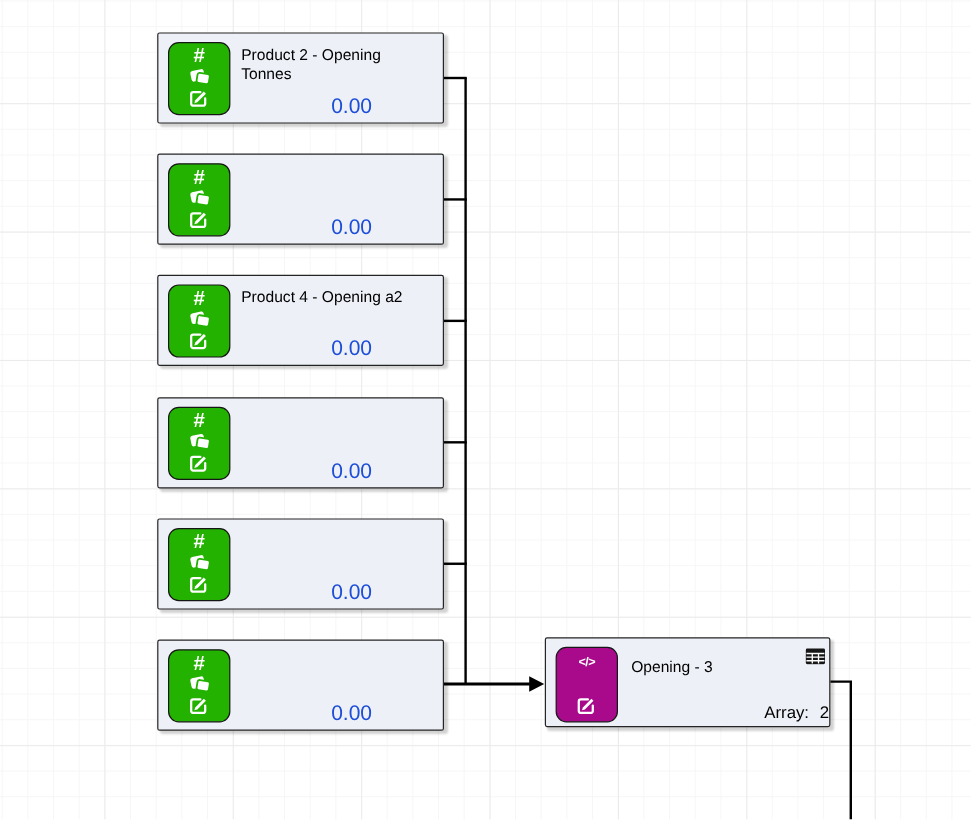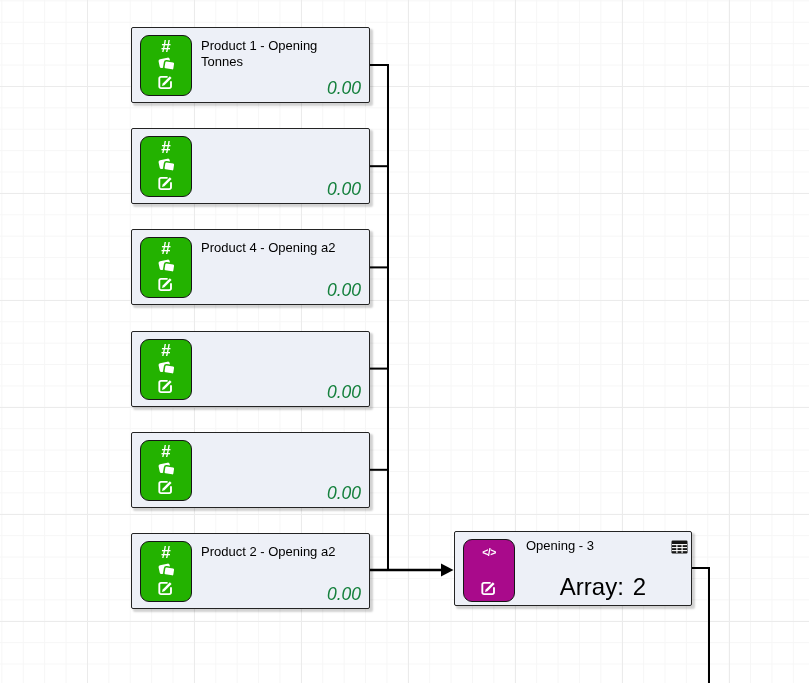--- a/index.html
+++ b/index.html
@@ -42,26 +42,26 @@
   }
   #result-node .icon-block{height:63px;}
   .glyph-hash{color:#fff;font-weight:bold;font-size:17px;line-height:15px;}
   .glyph-code{color:#fff;font-weight:bold;font-size:10.5px;letter-spacing:-0.5px;line-height:13px;margin-top:3px;}
   .gtitle{
     position:absolute;left:69px;top:10px;width:158px;
     font-size:13px;line-height:16px;color:#000;
   }
   .gvalue{
     position:absolute;left:93px;right:8px;bottom:3px;
-    text-align:right;font-size:17.5px;color:#15803d;font-style:italic;
-  }
-  #result-title{position:absolute;left:71px;top:6px;font-size:13px;color:#000;}
+    text-align:center;font-size:17.5px;color:#1d4ed8;
+  }
+  #result-title{position:absolute;left:71px;top:16px;font-size:13px;color:#000;}
   #result-value{
     position:absolute;left:60px;right:0;bottom:4px;
-    text-align:center;font-size:24px;color:#000;
+    text-align:right;font-size:14px;color:#000;
   }
   #result-value .vprefix{margin-right:9px;}
   .corner-icon{position:absolute;top:8px;right:3px;width:17px;height:14px;}
 </style>
 </head>
 <body>
 
 <div id="canvas">
 
   <svg id="edge-layer" width="809" height="683" viewBox="0 0 809 683">
@@ -86,21 +86,21 @@
           <g fill="#fff">
             <rect x="2" y="2.5" width="12" height="9.5" rx="2" transform="rotate(-12 8 7)"></rect>
             <rect x="7.5" y="5.5" width="11" height="9" rx="2" transform="rotate(9 13 10)" style="stroke:var(--accent,#23b200);stroke-width:1.6"></rect>
           </g>
         </svg>
         <svg width="18" height="16" viewBox="0 0 19 17">
           <path d="M10.5 3 H4.2 a1.8 1.8 0 0 0 -1.8 1.8 V13.2 a1.8 1.8 0 0 0 1.8 1.8 H13 a1.8 1.8 0 0 0 1.8 -1.8 V8.5" fill="none" stroke="#fff" stroke-width="2" stroke-linecap="round"></path>
           <path d="M7.8 11.9 L15.4 4.3 l-1.8 -1.8 -7.6 7.6 -0.8 2.6 z" fill="#fff"></path>
         </svg>
       </div>
-      <div class="gtitle">Product 1 - Opening Tonnes</div>
+      <div class="gtitle">Product 2 - Opening Tonnes</div>
       <div class="gvalue">0.00</div>
     </div>
       <div class="gnode" style="top: 128.2px;">
       <div class="icon-block" style="--accent: #23b200;">
         <span class="glyph-hash">#</span>
         <svg width="19" height="16" viewBox="0 0 20 17">
           <g fill="#fff">
             <rect x="2" y="2.5" width="12" height="9.5" rx="2" transform="rotate(-12 8 7)"></rect>
             <rect x="7.5" y="5.5" width="11" height="9" rx="2" transform="rotate(9 13 10)" style="stroke:var(--accent,#23b200);stroke-width:1.6"></rect>
           </g>
@@ -168,21 +168,20 @@
           <g fill="#fff">
             <rect x="2" y="2.5" width="12" height="9.5" rx="2" transform="rotate(-12 8 7)"></rect>
             <rect x="7.5" y="5.5" width="11" height="9" rx="2" transform="rotate(9 13 10)" style="stroke:var(--accent,#23b200);stroke-width:1.6"></rect>
           </g>
         </svg>
         <svg width="18" height="16" viewBox="0 0 19 17">
           <path d="M10.5 3 H4.2 a1.8 1.8 0 0 0 -1.8 1.8 V13.2 a1.8 1.8 0 0 0 1.8 1.8 H13 a1.8 1.8 0 0 0 1.8 -1.8 V8.5" fill="none" stroke="#fff" stroke-width="2" stroke-linecap="round"></path>
           <path d="M7.8 11.9 L15.4 4.3 l-1.8 -1.8 -7.6 7.6 -0.8 2.6 z" fill="#fff"></path>
         </svg>
       </div>
-      <div class="gtitle">Product 2 - Opening a2</div>
       <div class="gvalue">0.00</div>
     </div>
     </div>
 
   <div id="result-node">
     <div class="icon-block" style="--accent: #a90a8b;">
       <span class="glyph-code">&lt;/&gt;</span>
       <svg width="18" height="16" viewBox="0 0 19 17">
         <path d="M10.5 3 H4.2 a1.8 1.8 0 0 0 -1.8 1.8 V13.2 a1.8 1.8 0 0 0 1.8 1.8 H13 a1.8 1.8 0 0 0 1.8 -1.8 V8.5" fill="none" stroke="#fff" stroke-width="2" stroke-linecap="round"></path>
         <path d="M7.8 11.9 L15.4 4.3 l-1.8 -1.8 -7.6 7.6 -0.8 2.6 z" fill="#fff"></path>

